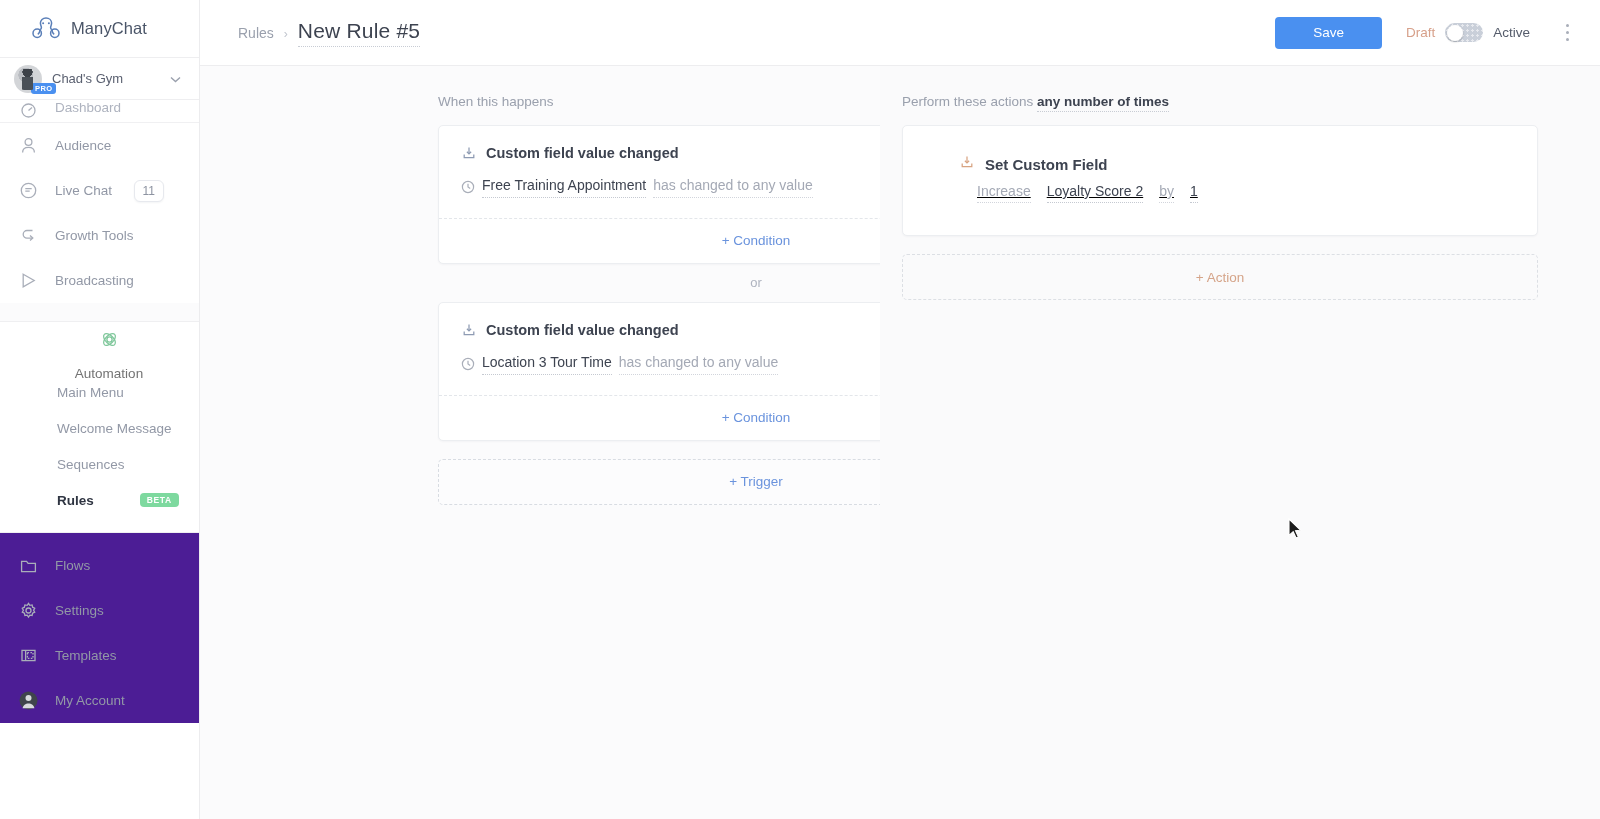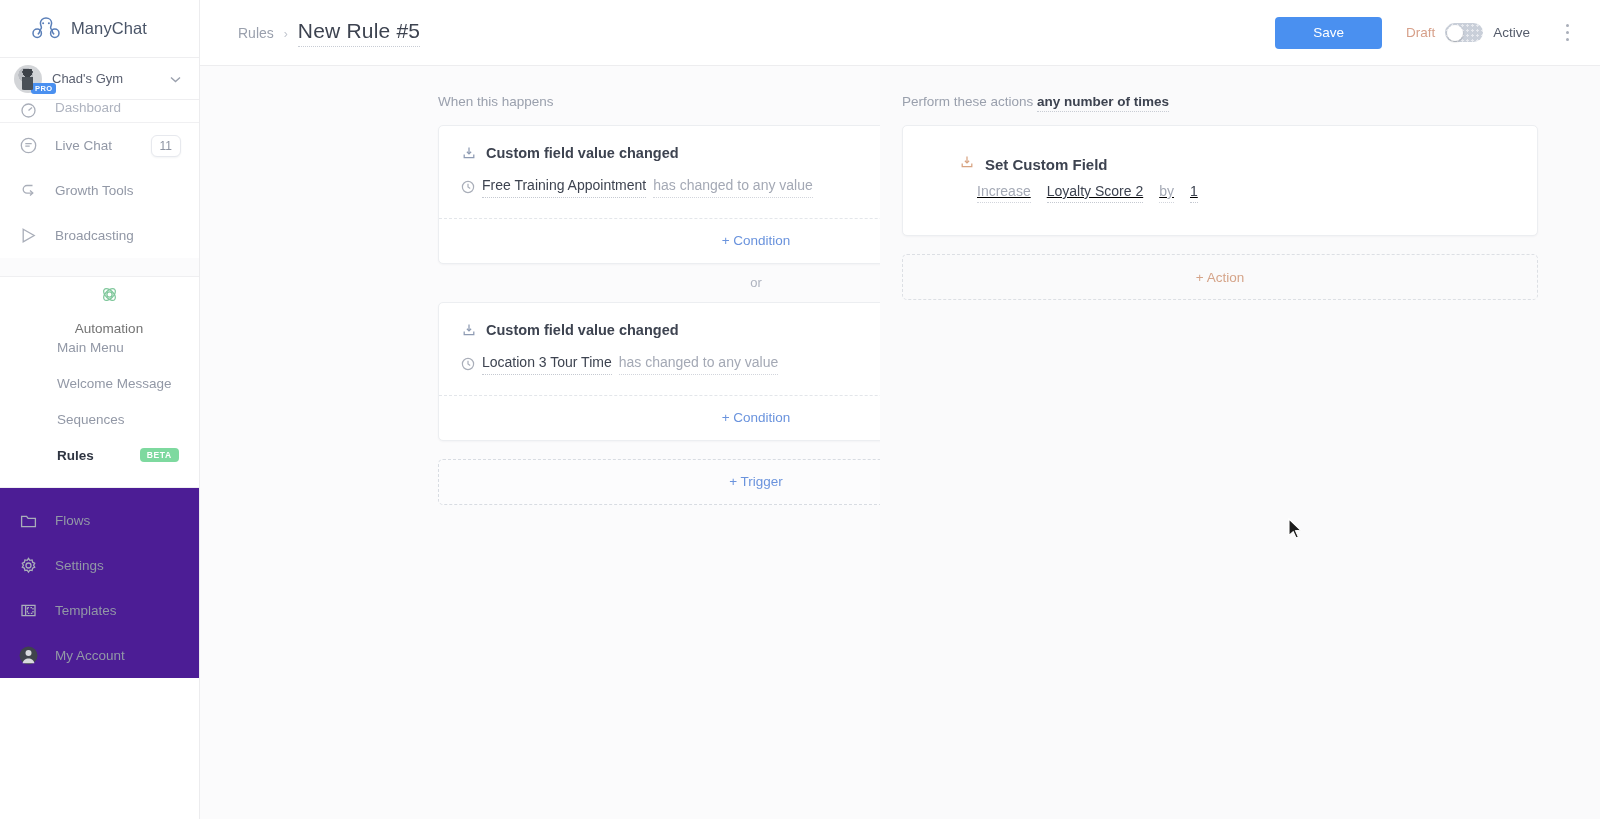--- a/index.html
+++ b/index.html
@@ -68,21 +68,21 @@
     display: flex; align-items: center; height: 45px;
     padding-left: 19px; gap: 17px;
     font-size: 13.5px; color: #9298a6; cursor: pointer;
   }
   .nav-item .ic { width: 19px; height: 19px; flex: 0 0 19px; color: #a9aeb9; }
   .nav-item.clipped { height: 22px; overflow: hidden; align-items: flex-start;
                       color: #aeb3bf; padding-bottom: 0; }
   .nav-item .lbl { flex: 1; }
   .badge-count {
     background: #ffffff; border: 1px solid #e7e9ee; border-radius: 6px;
-    font-size: 12px; color: #8d93a1; padding: 3px 8px; margin-right: 18px;
+    font-size: 12px; color: #8d93a1; padding: 3px 8px; margin-right: 35px;
     box-shadow: 0 1px 2px rgba(20,30,60,.05);
   }
   .nav-divider-soft { height: 1px; background: #f0f0f2; margin: 0; }
 
   .automation-block {
     background: #ffffff; padding: 8px 0 14px 0;
     border-top: 1px solid #efeff1; border-bottom: 1px solid #efeff1;
   }
   .nav-item.section-head { color: #737373; height: 44px; flex-direction: column; }
   .nav-item.section-head .ic { color: #7fc79b; }
@@ -254,20 +254,29 @@
           <svg width="19" height="19" viewBox="0 0 19 19" fill="none" stroke="#a9aeb9" stroke-width="1.3">
             <circle cx="9.5" cy="10.5" r="6.5"></circle>
               <path d="M9.5 10.5l3.5-3"></path>
           </svg>
         </span>
         <span class="lbl">Dashboard</span>
       </div>
 
       <div class="nav-divider-soft"></div>
 
+      <div class="nav-item">
+        <span class="ic">
+          <svg width="19" height="19" viewBox="0 0 19 19" fill="none" stroke="#a9aeb9" stroke-width="1.3">
+            <circle cx="9.5" cy="6" r="3.4"></circle>
+              <path d="M3.6 16.4c0-3.2 2.6-5 5.9-5s5.9 1.8 5.9 5"></path>
+          </svg>
+        </span>
+        <span class="lbl">Audience</span>
+      </div>
 
       <div class="nav-item">
         <span class="ic">
           <svg width="19" height="19" viewBox="0 0 19 19" fill="none" stroke="#a9aeb9" stroke-width="1.3">
             <circle cx="9.5" cy="9.5" r="7.2"></circle>
               <path d="M6.3 7.6h6.4M6.3 10.2h4.4"></path>
           </svg>
         </span>
         <span class="lbl">Live Chat</span>
         <span class="badge-count">11</span>

